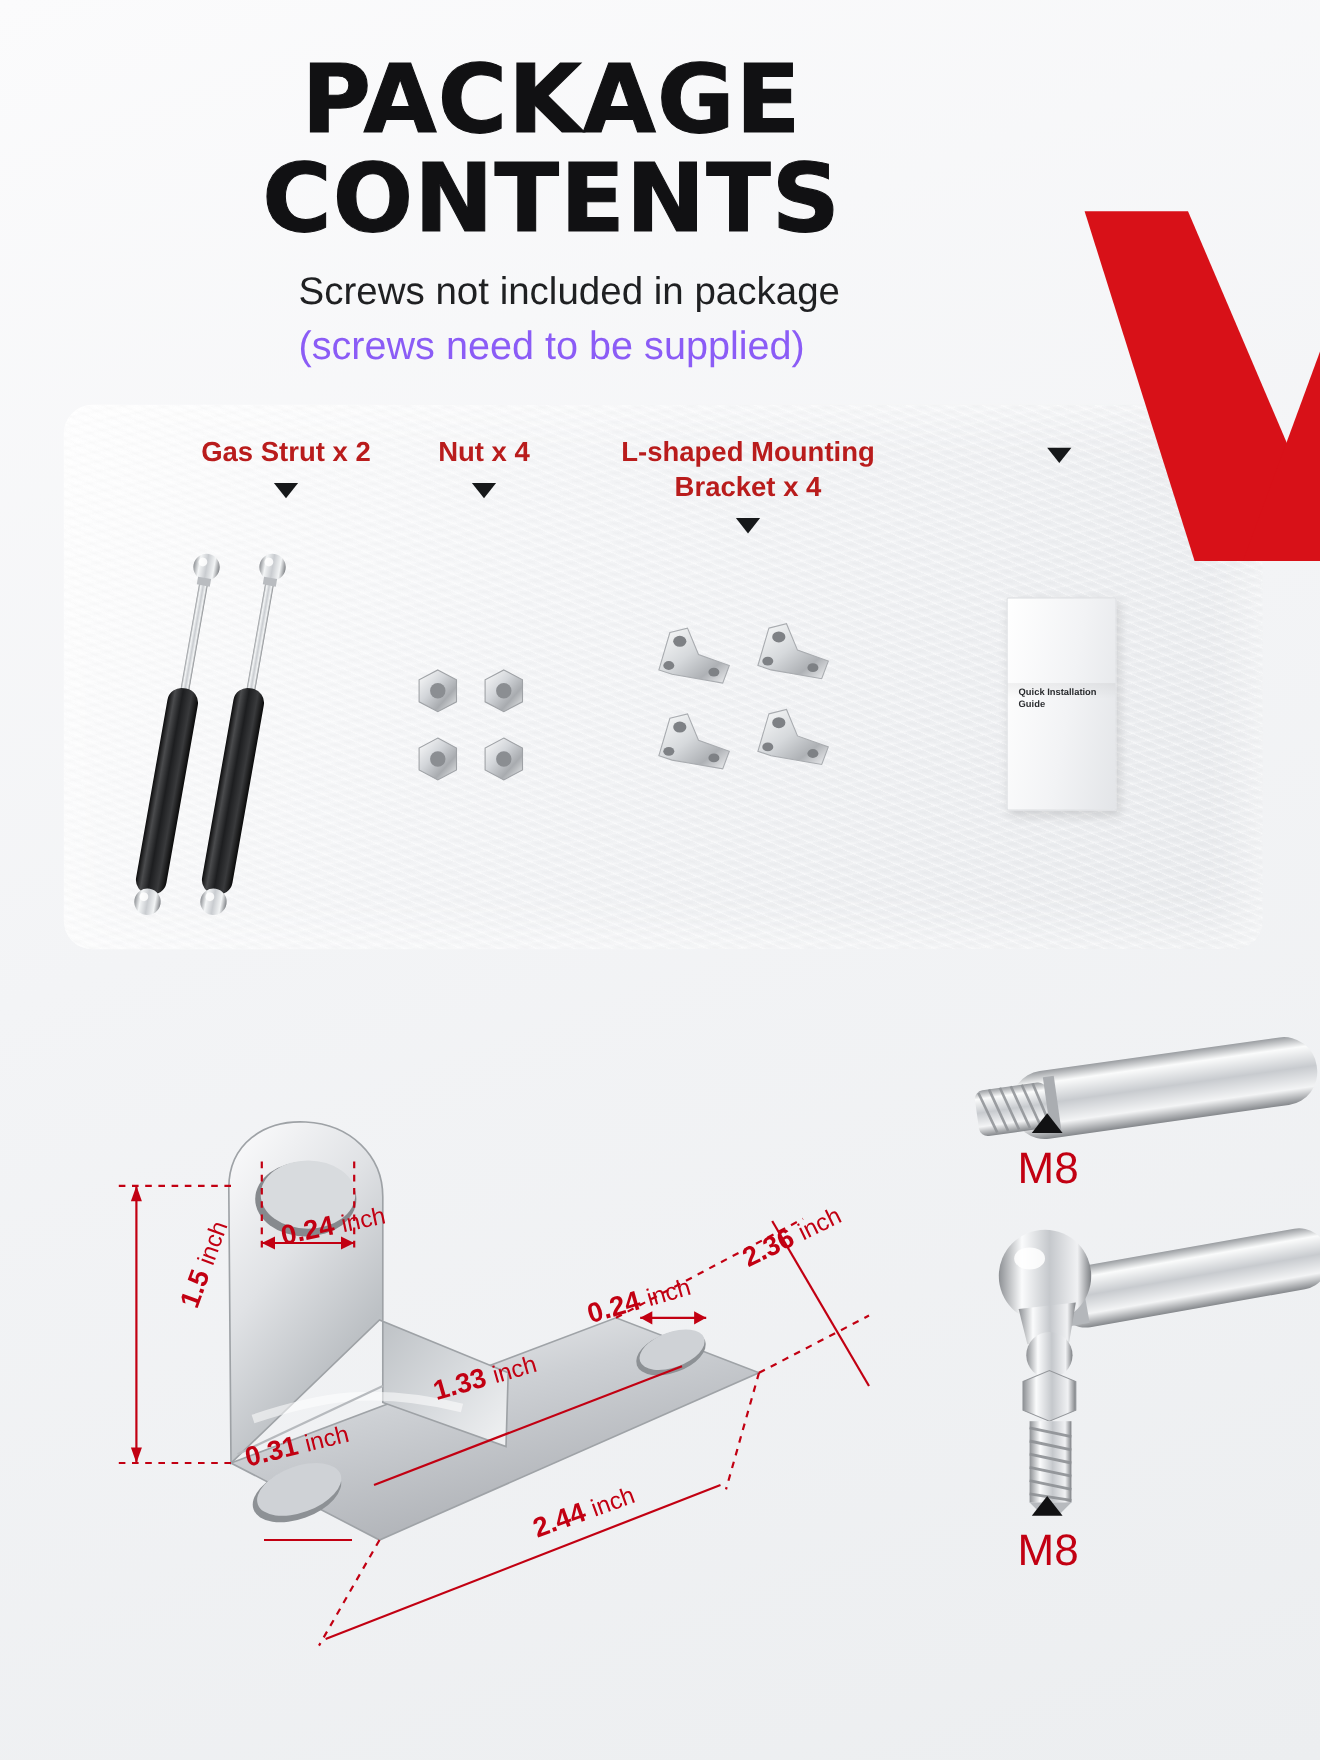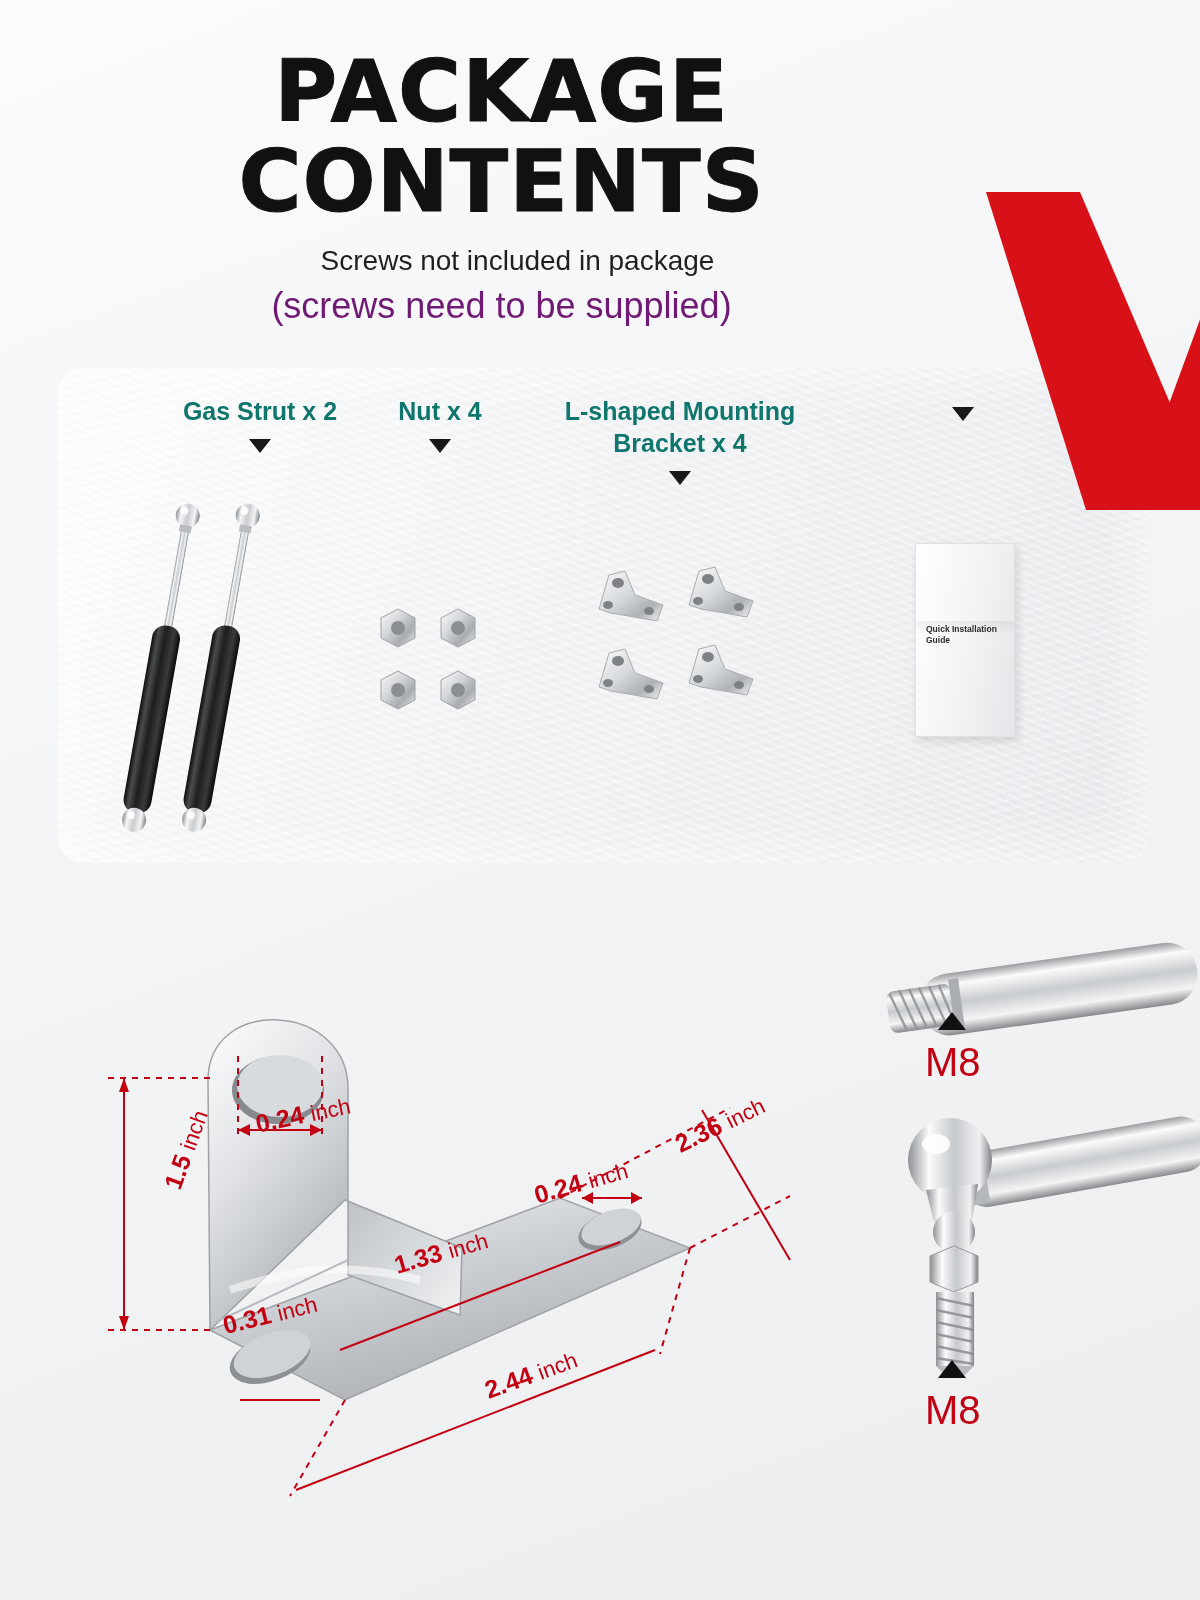--- a/index.html
+++ b/index.html
@@ -31,29 +31,29 @@
     font-family: "DejaVu Sans", sans-serif;
     font-weight: bold;
     font-size: 86px;
     letter-spacing: 1px;
     line-height: 1.05;
     color: #111113;
     -webkit-text-stroke: 1px #111113;
   }
   .subtitle {
     margin: 18px 0 0 0;
-    font-size: 28px;
+    font-size: 35px;
     color: #1f2022;
     font-weight: 400;
     padding-left: 32px;
   }
   .subtitle-note {
     margin: 8px 0 0 0;
     font-size: 36px;
-    color: #701a75;
+    color: #8b5cf6;
     font-weight: 400;
   }
 
   
   .check-mark {
     position: absolute;
     top: 180px;
     right: -40px;
     width: 260px;
     height: 330px;
@@ -85,21 +85,21 @@
   }
 
   .label-col {
     position: absolute;
     text-align: center;
     z-index: 3;
   }
   .label-col .label-text {
     font-size: 25px;
     font-weight: bold;
-    color: #0f766e;
+    color: #b91c1c;
     line-height: 1.28;
     white-space: pre-line;
   }
   .arrow-down {
     width: 0;
     height: 0;
     margin: 12px auto 0 auto;
     border-left: 11px solid transparent;
     border-right: 11px solid transparent;
     border-top: 14px solid #16181a;

